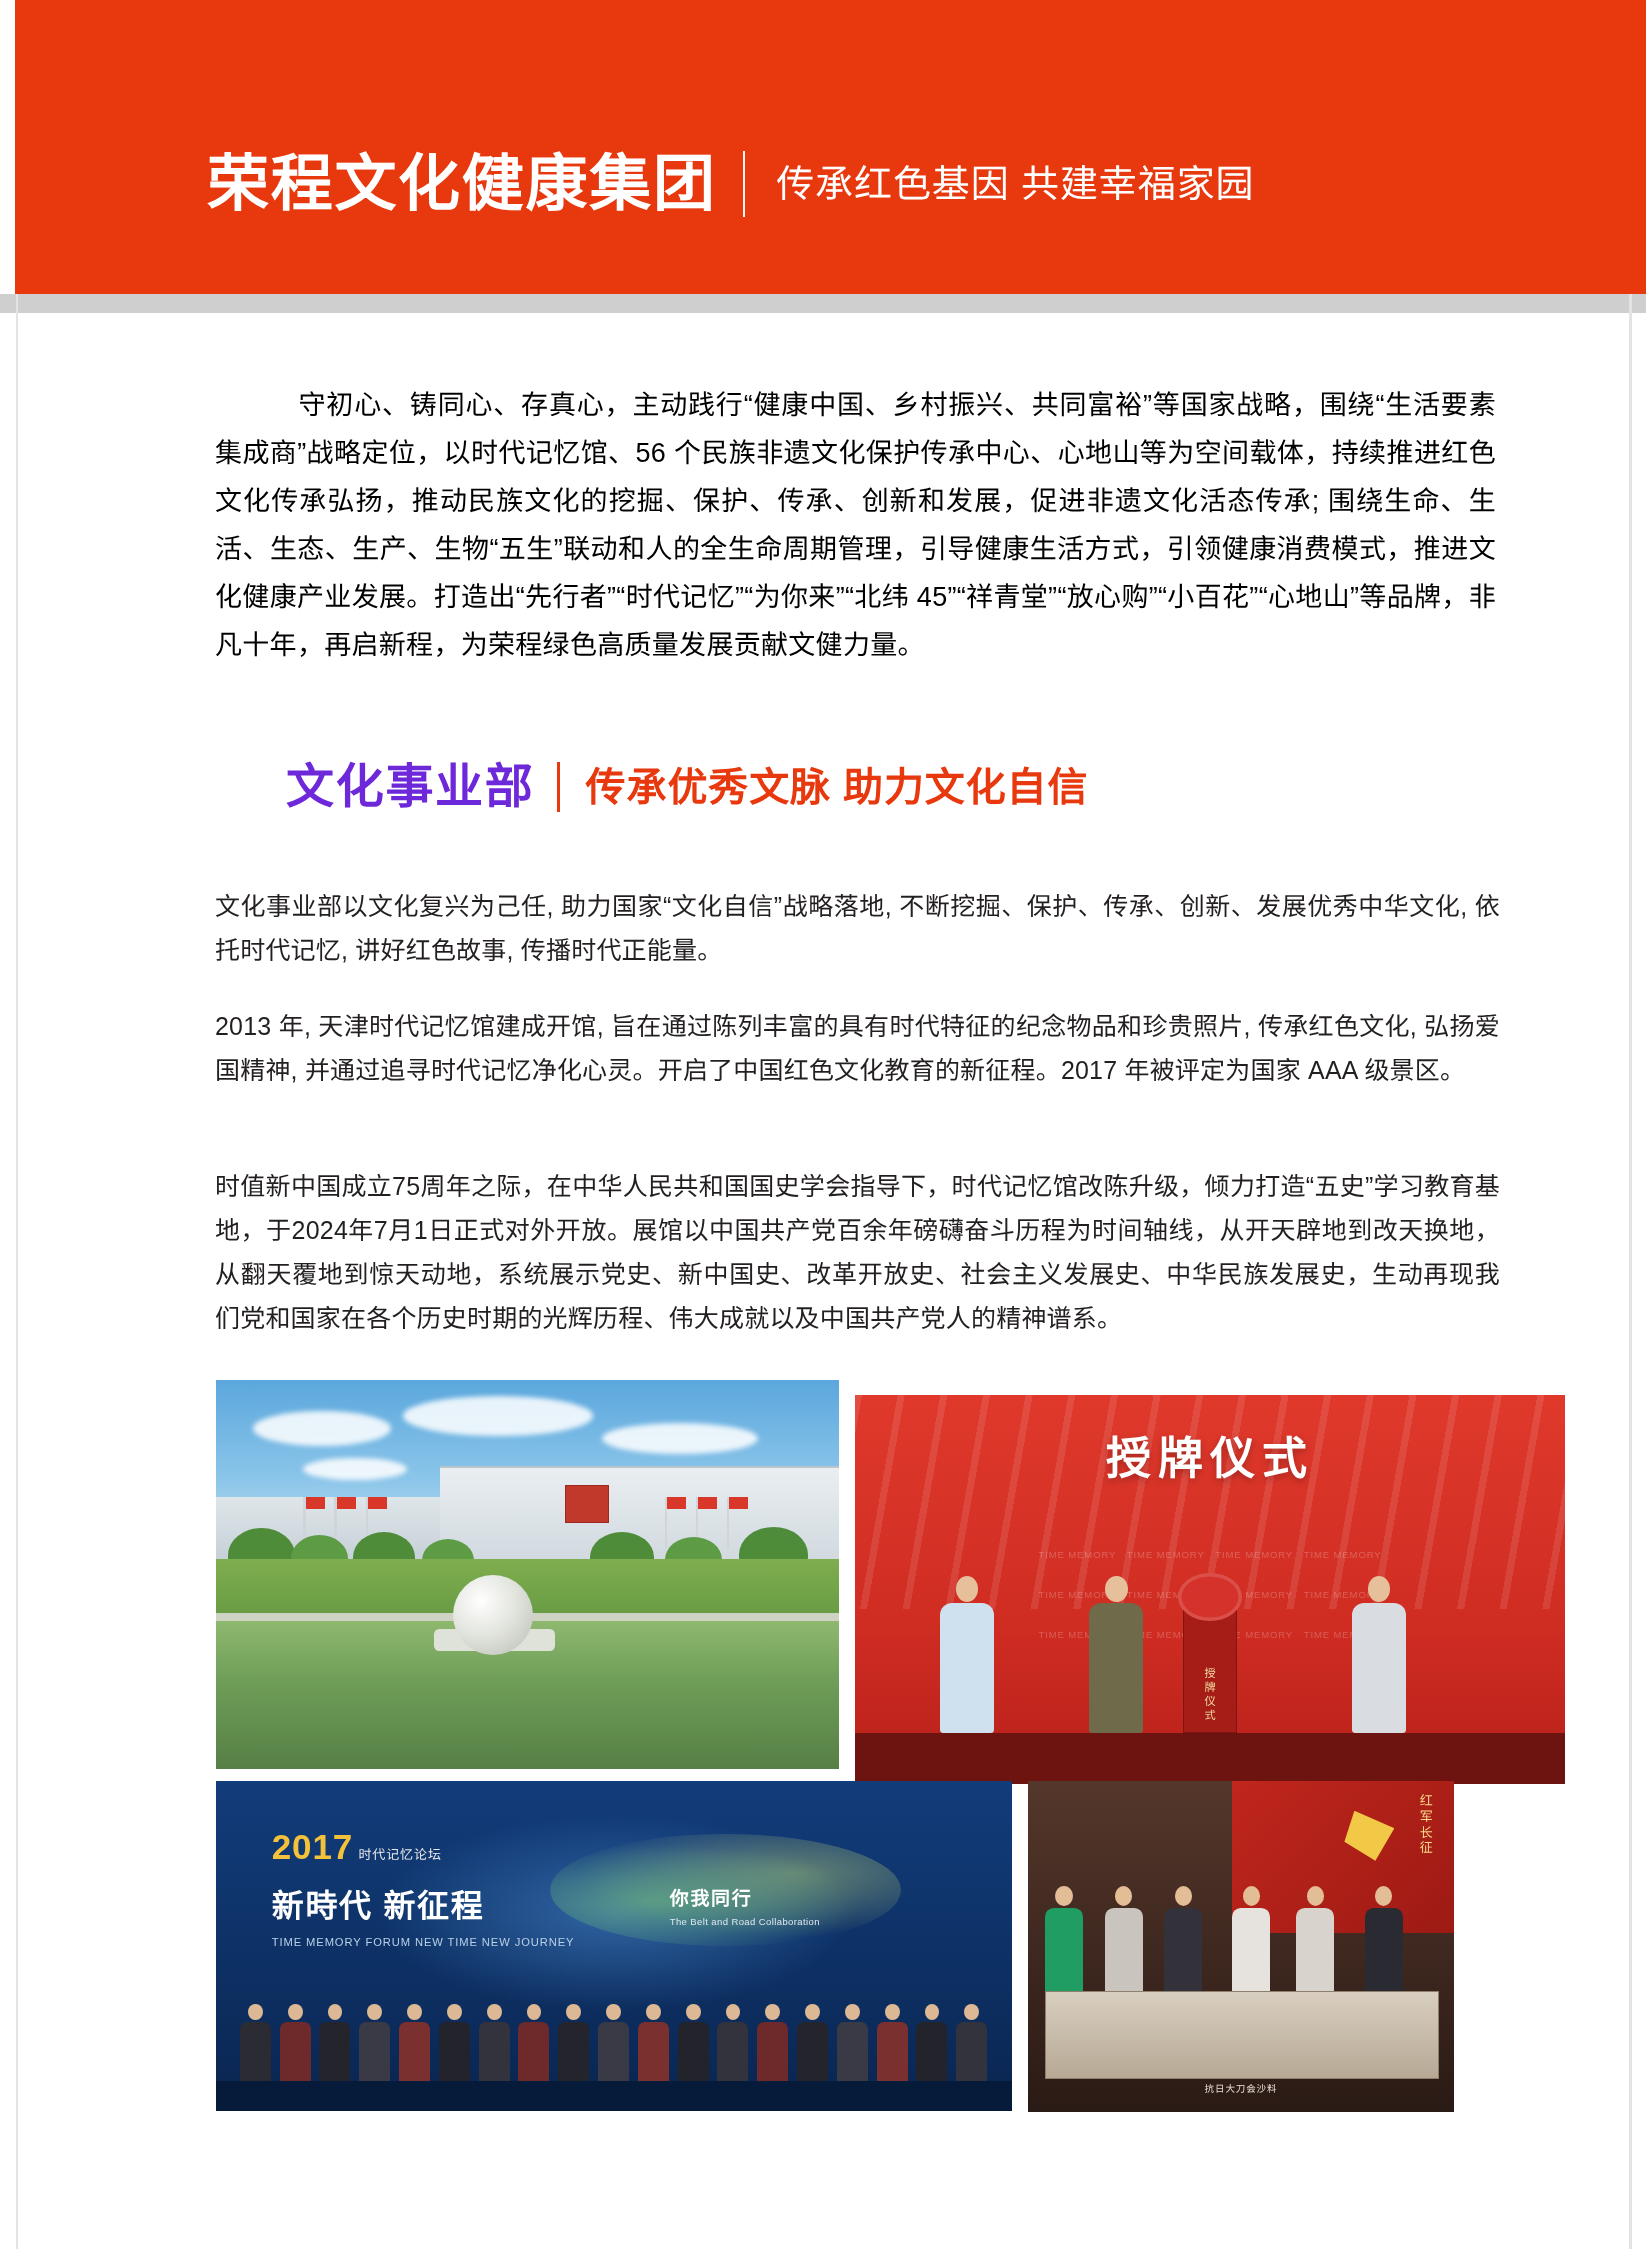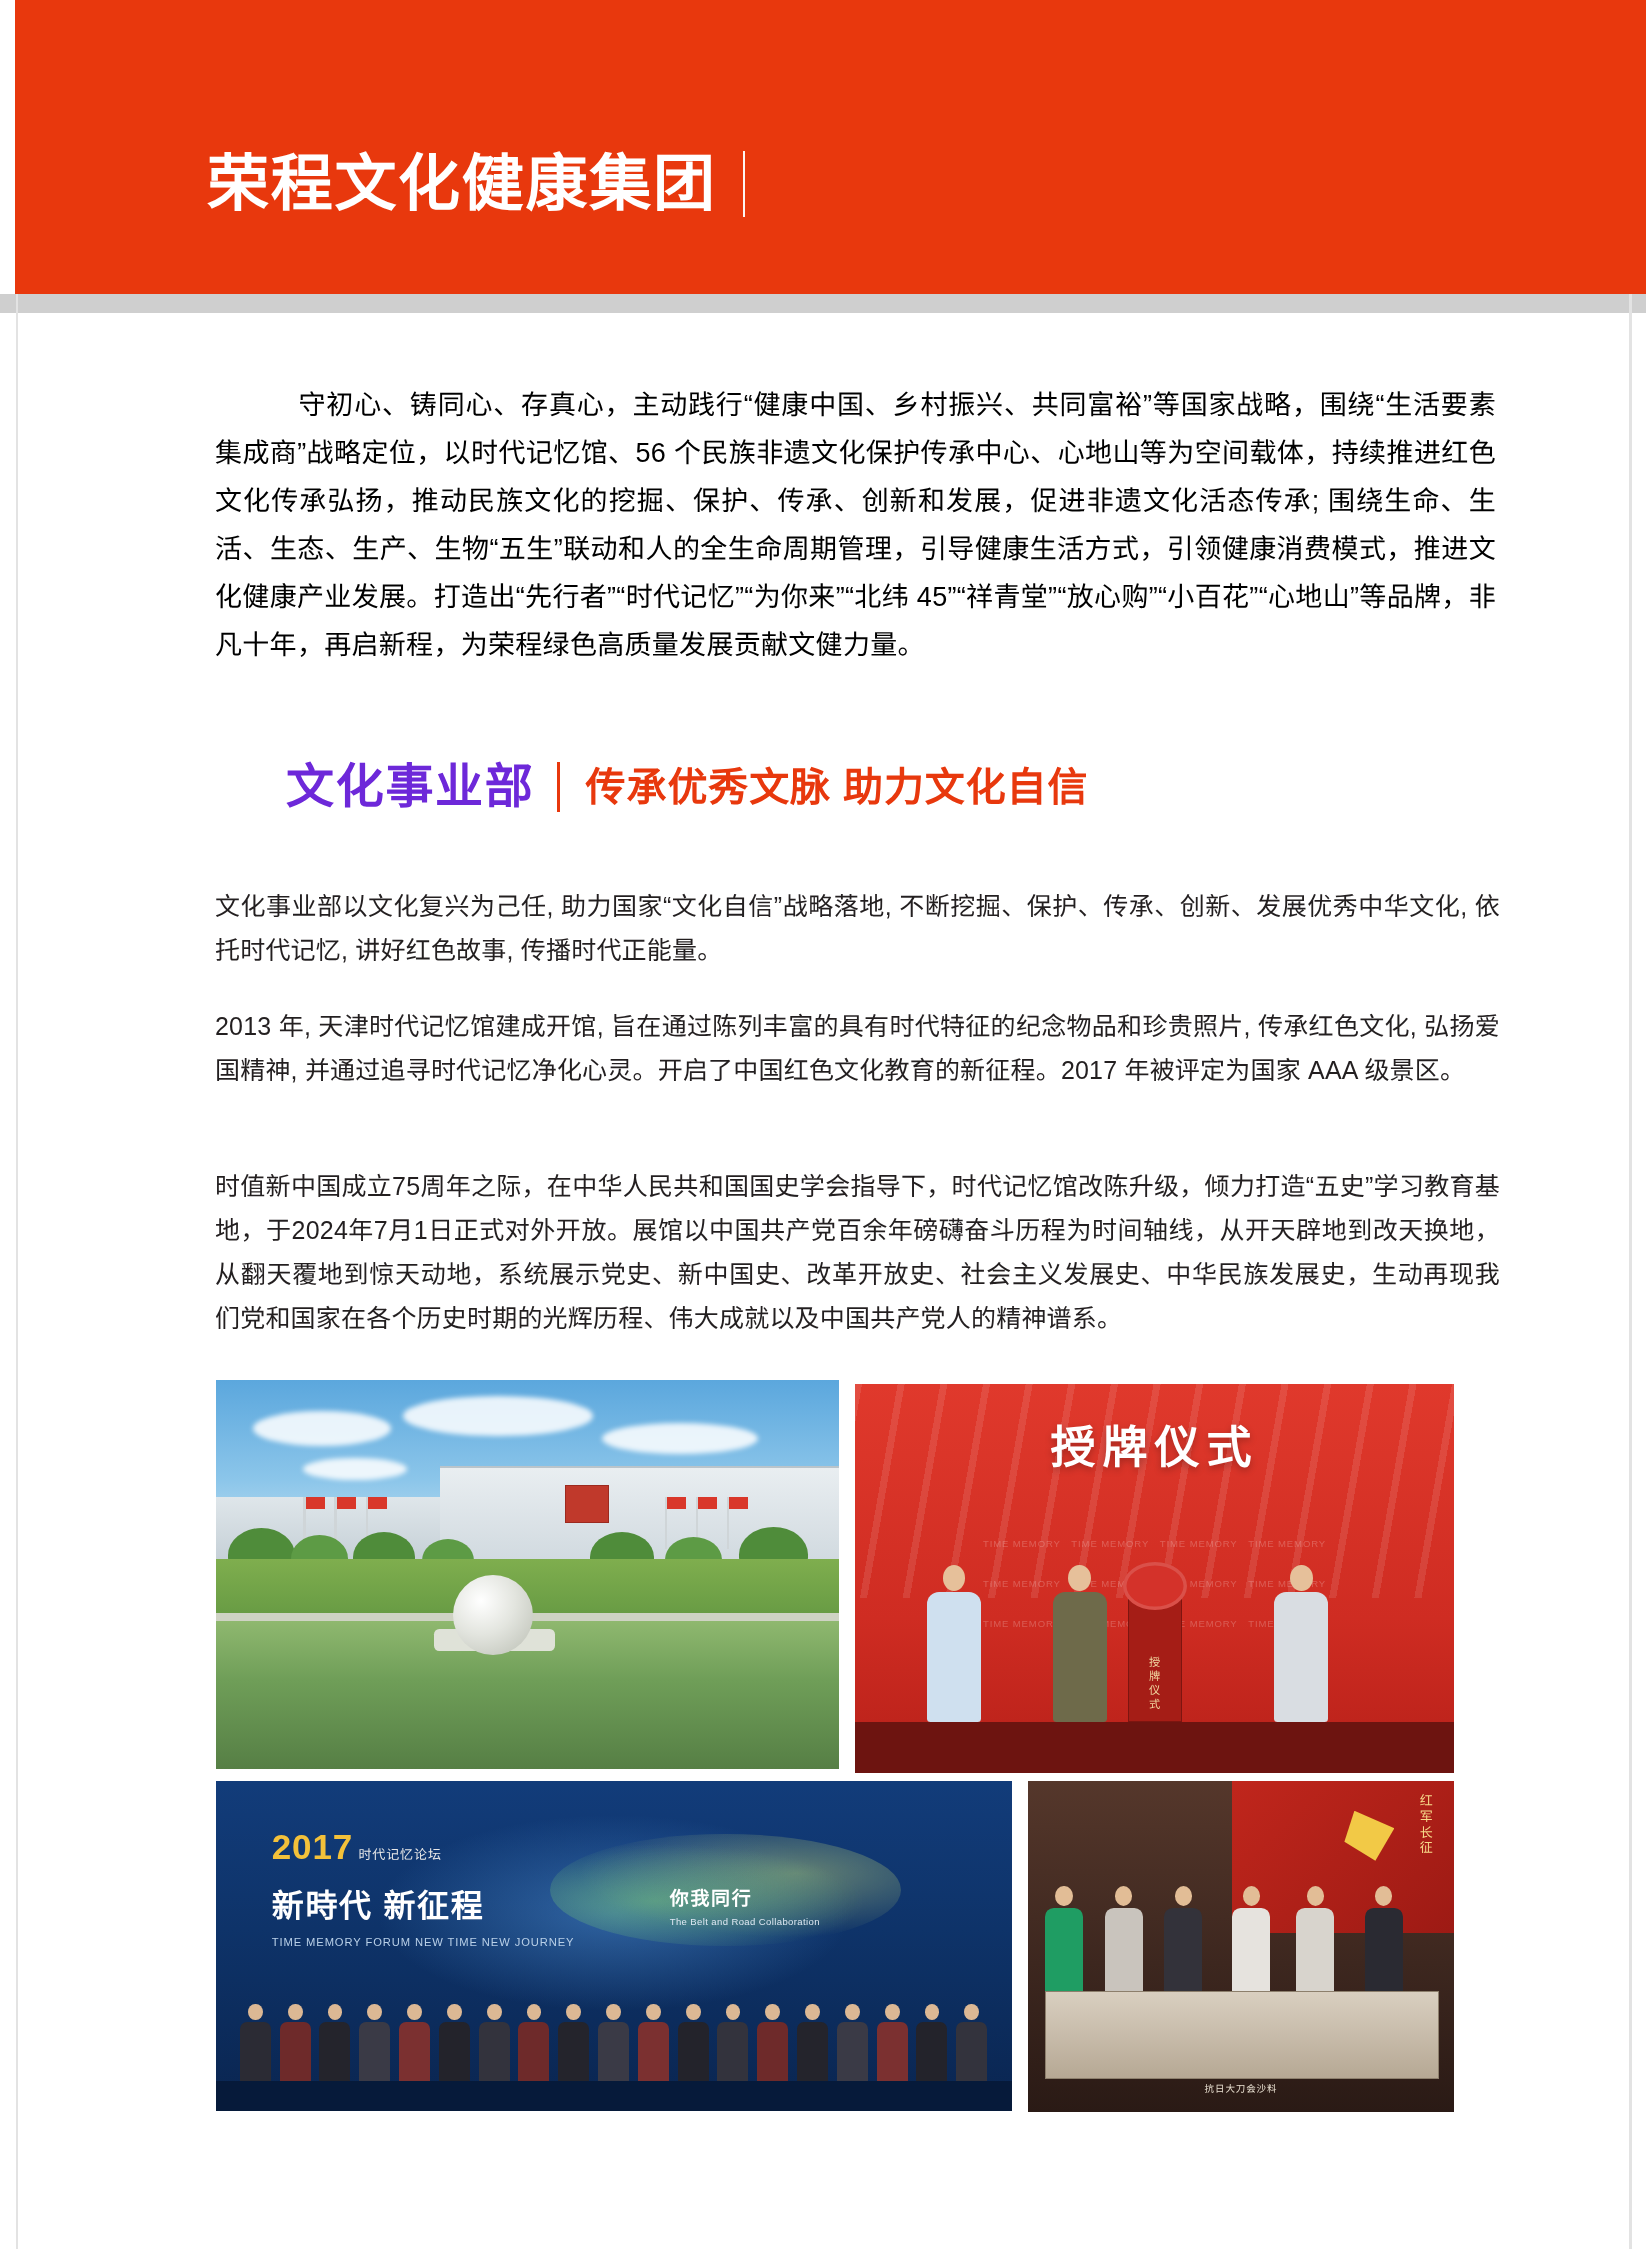--- a/index.html
+++ b/index.html
@@ -153,21 +153,21 @@
     top: 1380px;
     width: 1237px;
     height: 731px;
   }
   .photo {
     position: absolute;
     overflow: hidden;
     background: #cfcfcf;
   }
   .p1 { left: 0;    top: 0;   width: 623px; height: 389px; }
-  .p2 { left: 639px; top: 4px;   width: 599px; height: 389px; }
+  .p2 { left: 639px; top: 15px;   width: 710px; height: 389px; }
   .p3 { left: 0;    top: 401px; width: 796px; height: 330px; }
   .p4 { left: 812px; top: 401px; width: 426px; height: 331px; }
 
   
   .ph1-sky {
     position: absolute; left: 0; top: 0; width: 100%; height: 47%;
     background: linear-gradient(180deg, #5ba7dd 0%, #8cc6ea 55%, #cfe5f2 100%);
   }
   .cloud {
     position: absolute;
@@ -362,20 +362,21 @@
   .vperson .h { width: 17.3px; height: 20px; border-radius: 50%; background: #e2bd96; margin: 0 auto 1.7px; }
   .vperson .b { width: 38px; height: 95px; border-radius: 8.7px 8.7px 2.6px 2.6px; }
 </style>
 </head>
 <body>
 
 <div class="banner">
   <div class="banner-inner">
     <div class="banner-title">荣程文化健康集团</div>
     <div class="banner-divider"></div>
+    <div class="banner-sub">传承红色基因 共建幸福家园</div>
   </div>
 </div>
 <div class="banner-bottom-strip"></div>
 <div class="page-rule-left"></div>
 <div class="page-rule-right"></div>
 
 <div class="intro">
   <span class="indent"></span><span>守初心、铸同心、存真心，主动践行“健康中国、乡村振兴、共同富裕”等国家战略，围绕“生活要素集成商”战略定位，以时代记忆馆、56 个民族非遗文化保护传承中心、心地山等为空间载体，持续推进红色文化传承弘扬，推动民族文化的挖掘、保护、传承、创新和发展，促进非遗文化活态传承; 围绕生命、生活、生态、生产、生物“五生”联动和人的全生命周期管理，引导健康生活方式，引领健康消费模式，推进文化健康产业发展。打造出“先行者”“时代记忆”“为你来”“北纬 45”“祥青堂”“放心购”“小百花”“心地山”等品牌，非凡十年，再启新程，为荣程绿色高质量发展贡献文健力量。</span>
 </div>
 

